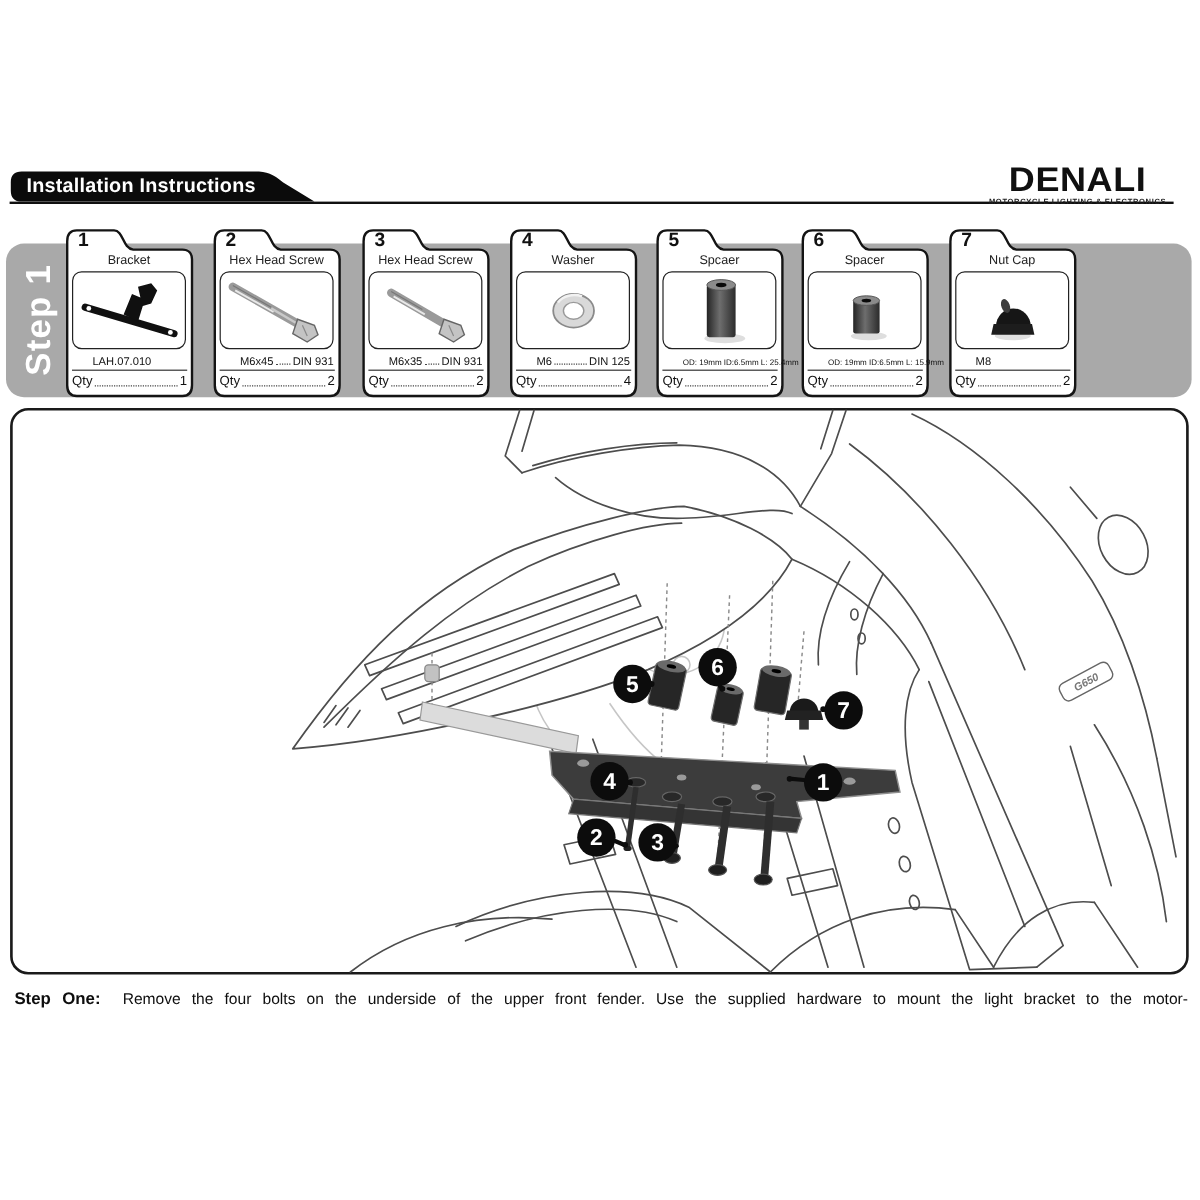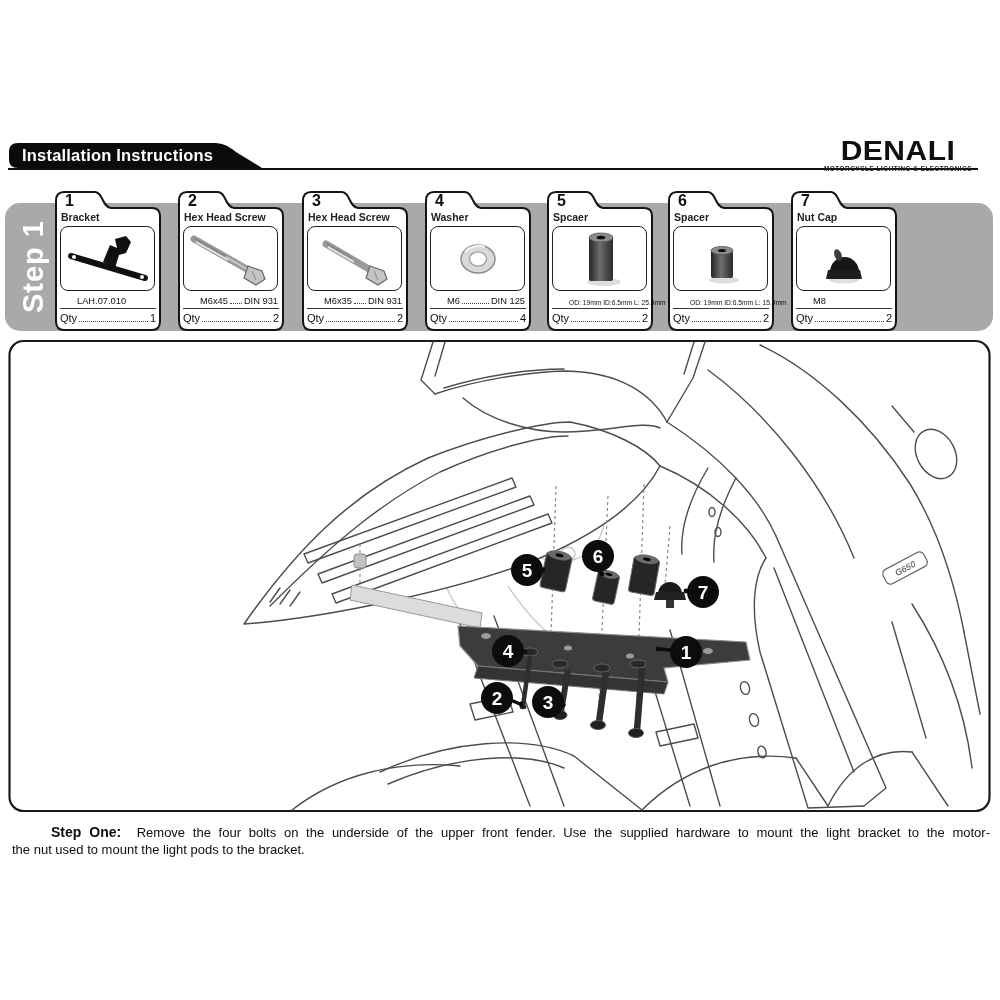--- a/index.html
+++ b/index.html
@@ -15,40 +15,40 @@
   #brand-tagline{font-size:6.3px;font-weight:bold;letter-spacing:.55px;color:#222;margin-top:0;white-space:nowrap;}
 
   
   #parts-band{left:5px;top:203px;width:988px;height:128px;background:#a9a9a9;border-radius:15px;}
   #step-tab{left:10px;top:207px;height:120px;width:46px;display:flex;align-items:center;justify-content:center;}
   #step-tab span{writing-mode:vertical-rl;transform:rotate(180deg);font-size:29px;font-weight:bold;color:#fff;letter-spacing:1px;}
 
   .card{position:absolute;top:186px;width:110px;height:146px;}
   .card svg.outline{position:absolute;left:0;top:0;}
   .card .card-num{position:absolute;left:12px;top:6px;font-size:16px;font-weight:bold;color:#111;}
-  .card .card-name{position:absolute;left:8px;right:9px;top:25px;text-align:left;font-size:10.5px;font-weight:700;color:#222;white-space:nowrap;}
+  .card .card-name{position:absolute;left:8px;right:9px;top:25px;text-align:center;font-size:10.5px;font-weight:400;color:#222;white-space:nowrap;}
   .card .card-img{position:absolute;left:7px;top:40px;width:93px;height:63px;border:1.5px solid #222;border-radius:8px;background:#fff;display:flex;align-items:center;justify-content:center;overflow:hidden;}
   .card .card-spec{position:absolute;left:8px;right:8px;top:108px;height:12px;display:flex;align-items:flex-end;font-size:9.3px;color:#111;white-space:nowrap;padding-left:16px;}
   .card .card-spec.spec-tiny{font-size:6.7px;}
   .card .card-qty{position:absolute;left:7px;right:7px;top:122px;padding-top:3px;border-top:1.3px solid #333;display:flex;font-size:11px;color:#111;}
   .lead{flex:1;border-bottom:1.6px dotted #444;margin:0 2px 2px 2px;}
 
   
   #diagram{left:8px;top:336px;width:984px;height:478px;}
   #diagram svg{display:block;}
   .ln{fill:none;stroke:#4d4d4d;stroke-width:1.4;stroke-linecap:round;stroke-linejoin:round;}
   .ghost{fill:none;stroke:#c6c6c6;stroke-width:1.3;}
   .dash{fill:none;stroke:#8a8a8a;stroke-width:1.2;stroke-dasharray:3 3;}
   .callout-num{font-family:"Liberation Sans",sans-serif;font-size:19px;font-weight:bold;fill:#fff;text-anchor:middle;}
   .badge-txt{font-family:"Liberation Sans",sans-serif;font-size:9px;font-style:italic;font-weight:bold;fill:#777;text-anchor:middle;}
 
   
   #instructions{left:12px;top:824px;width:978px;font-size:13px;line-height:17px;color:#0e0e0e;}
   .instr-line.just{text-align:justify;text-align-last:justify;}
-  #instructions b{font-size:14px;margin-left:39px;}
+  #instructions b{font-size:14px;}
 </style>
 </head>
 <body>
 
 <svg class="abs" id="header-shape" viewBox="0 0 262 27" width="262" height="27">
   <path d="M 10,1 H 204 C 215,1 219,3 228,10 L 254,26 H 10 C 4,26 1,23 1,17 V 10 C 1,4 4,1 10,1 Z" fill="#0b0b0b"></path>
 </svg>
 <div class="abs" id="header-title">Installation Instructions</div>
 <div class="abs" id="header-rule"></div>
 <div class="abs" id="brand">
@@ -437,14 +437,13 @@
           <circle cx="678" cy="255" r="2.4" fill="#0c0c0c"></circle>
           <circle cx="695" cy="256" r="16" fill="#0c0c0c"></circle>
           <text class="callout-num" x="695" y="262.5">7</text>
         </g>
   </g>
 </svg>
 </div>
 
 <div class="abs" id="instructions">
   <div class="instr-line just"><b>Step One:</b>&nbsp; <span>Remove the four bolts on the underside of the upper front fender. Use the supplied hardware to mount the light bracket to the motor-</span></div>
-  <div class="instr-line">the nut used to mount the light pods to the bracket.</div>
 </div>
 
 </body></html>

